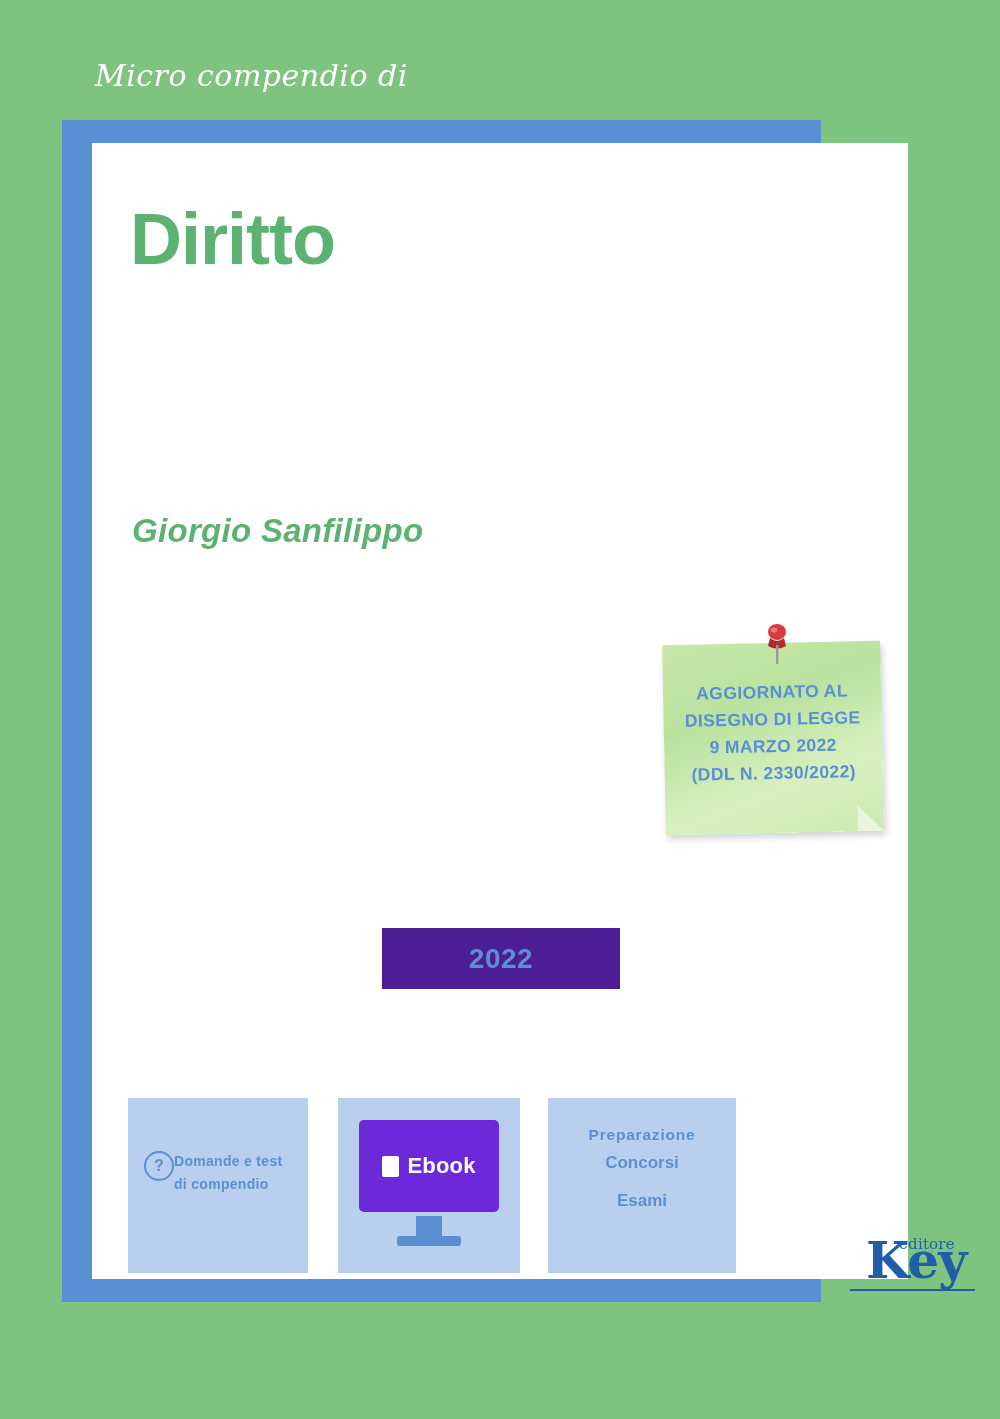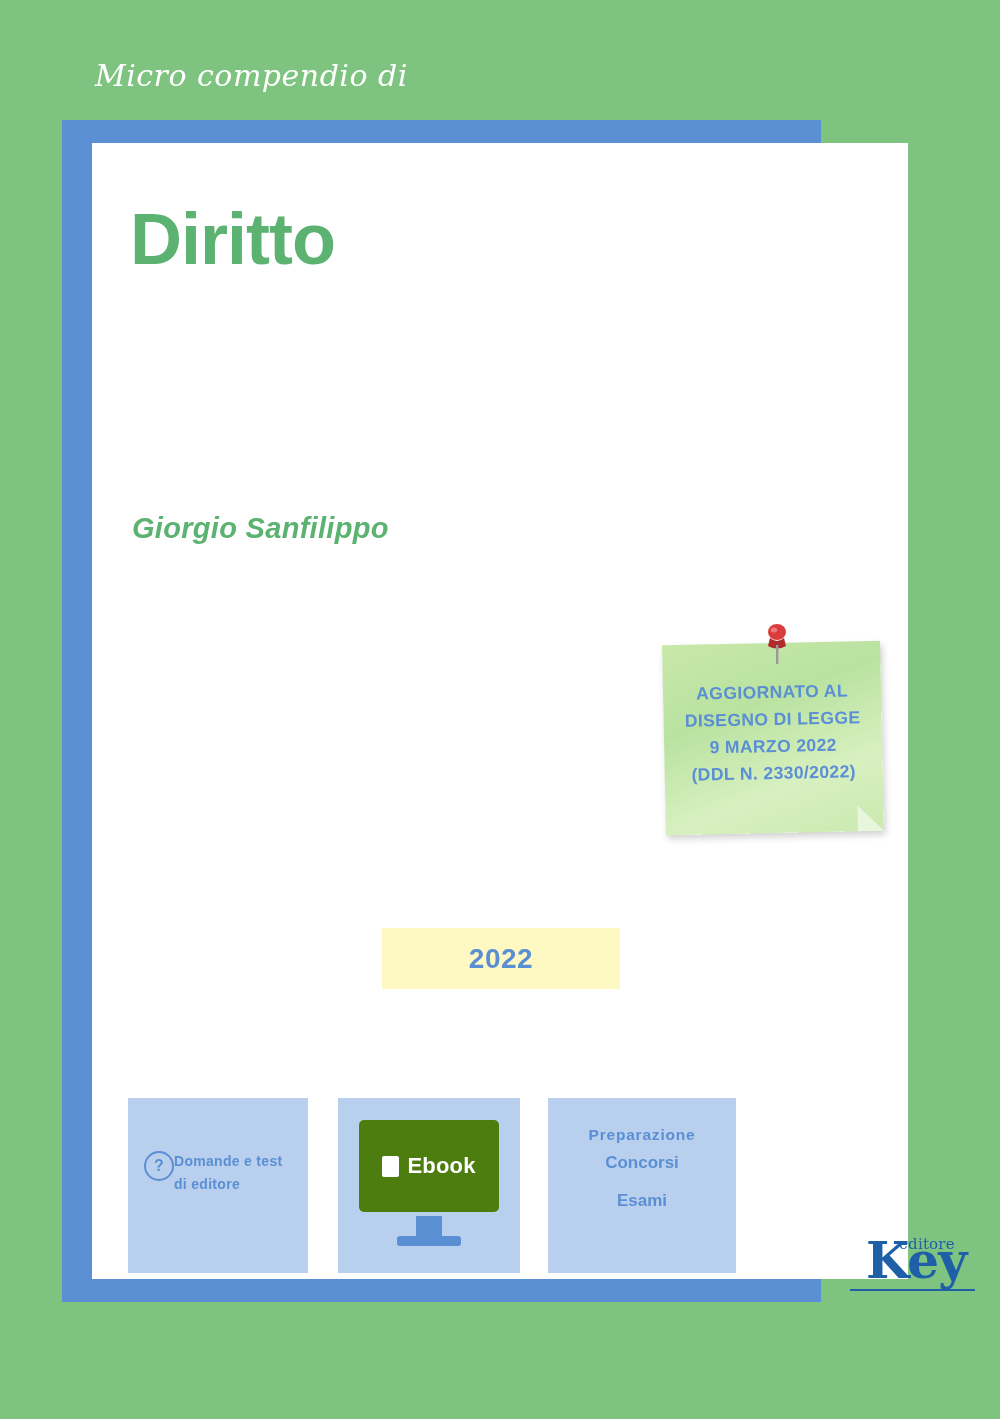--- a/index.html
+++ b/index.html
@@ -61,21 +61,21 @@
     line-height: 82px;
     letter-spacing: -1px;
   }
 
   
   .author {
     position: absolute;
     left: 40px;
     top: 369px;
     color: #5cb270;
-    font-size: 29px;
+    font-size: 33px;
     font-style: italic;
     font-weight: bold;
     letter-spacing: 0.3px;
   }
 
   
   .note-wrap {
     position: absolute;
     left: 572px;
     top: 480px;
@@ -122,21 +122,21 @@
     z-index: 5;
   }
 
   
   .year-badge {
     position: absolute;
     left: 290px;
     top: 785px;
     width: 238px;
     height: 61px;
-    background: #fef9c3;
+    background: #4c1d95;
     display: flex;
     align-items: center;
     justify-content: center;
     color: #5b8fd4;
     font-size: 28px;
     font-weight: bold;
     letter-spacing: 0.5px;
   }
 
   
@@ -190,21 +190,21 @@
   
   .monitor {
     position: absolute;
     left: 21px;
     top: 22px;
     width: 140px;
   }
   .mon-screen {
     width: 140px;
     height: 92px;
-    background: #4d7c0f;
+    background: #6d28d9;
     border-radius: 5px;
     display: flex;
     align-items: center;
     justify-content: center;
   }
   .mon-inner {
     display: flex;
     align-items: center;
   }
   .mon-tablet {
@@ -318,21 +318,21 @@
 
     <div class="year-badge">2022</div>
 
     <div class="features">
 
       <div class="fbox quiz">
         <div class="quiz-inner">
           <div class="qmark">?</div>
           <div class="quiz-text">
             <div>Domande e test</div>
-            <div>di editore</div>
+            <div>di compendio</div>
           </div>
         </div>
       </div>
 
       <div class="fbox ebook">
         <div class="monitor">
           <div class="mon-screen">
             <div class="mon-inner">
               <div class="mon-tablet"></div>
               <div class="mon-label">Ebook</div>

